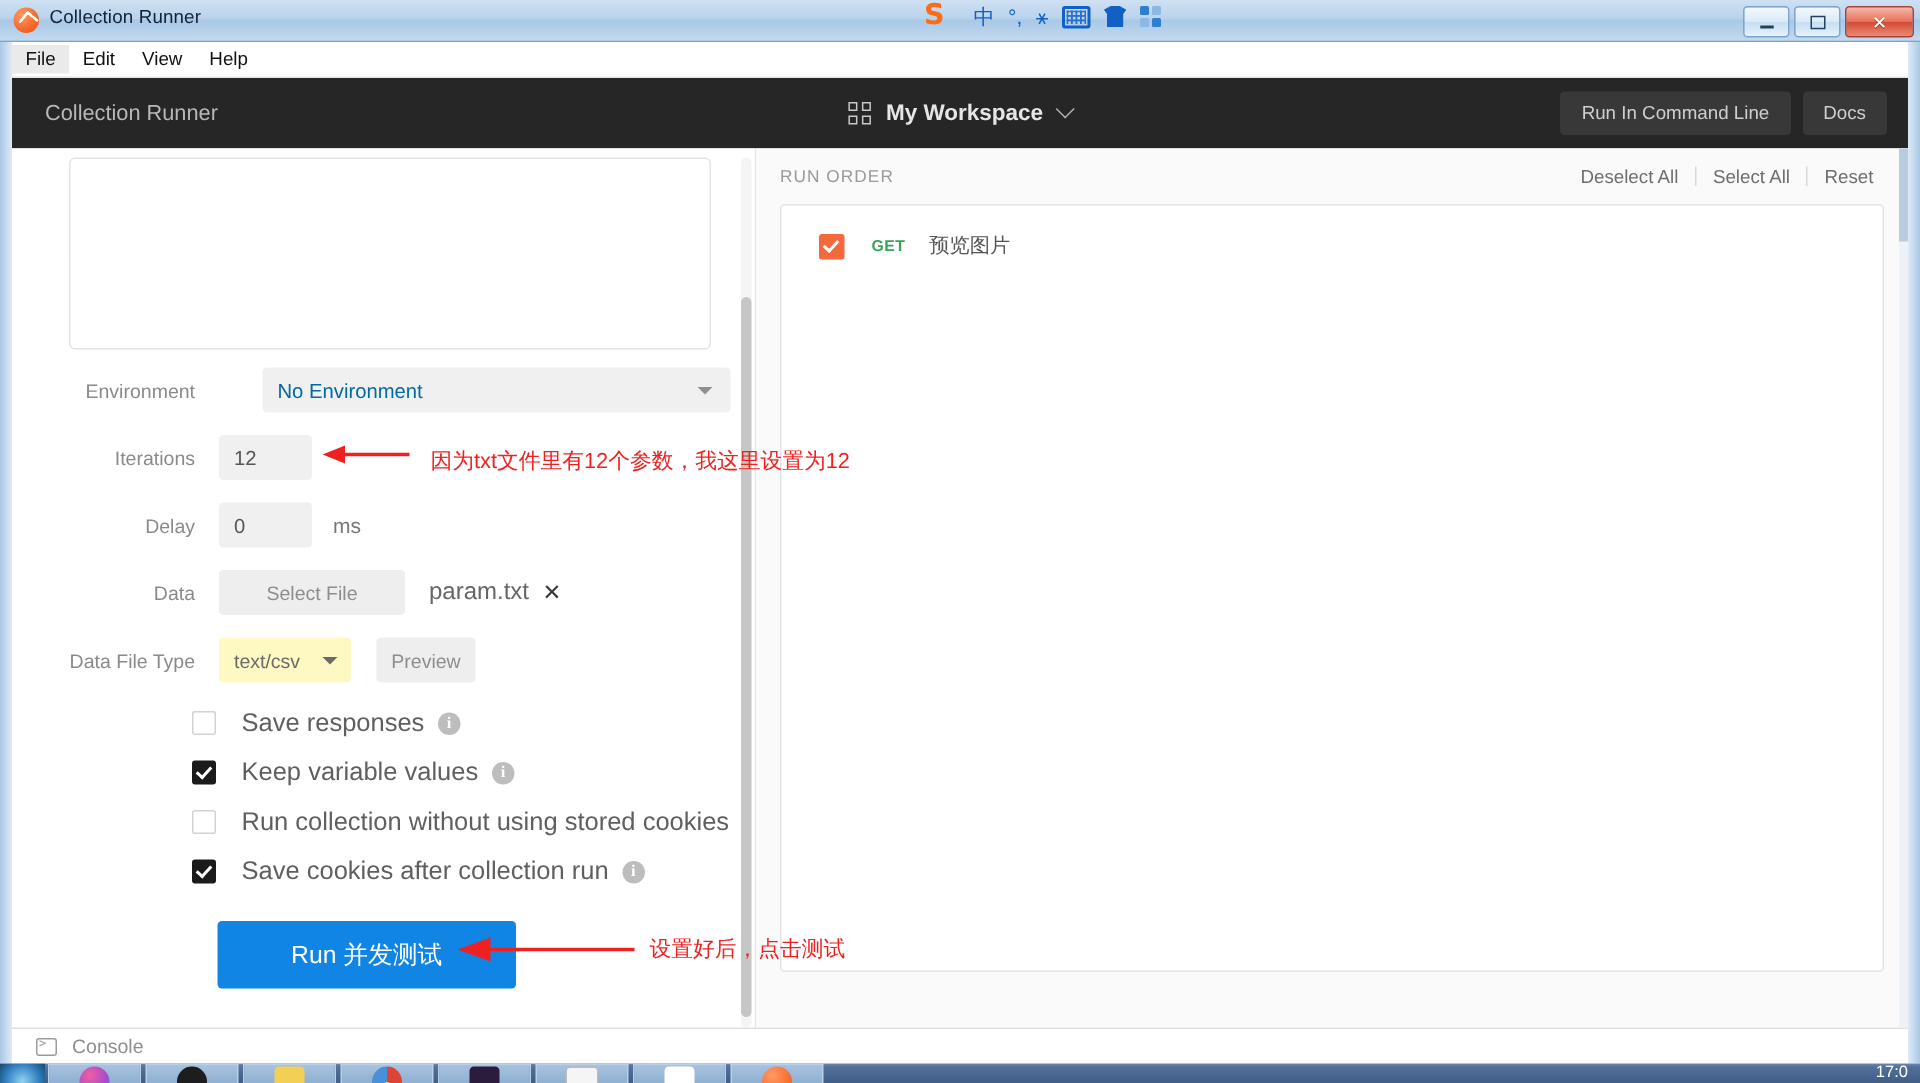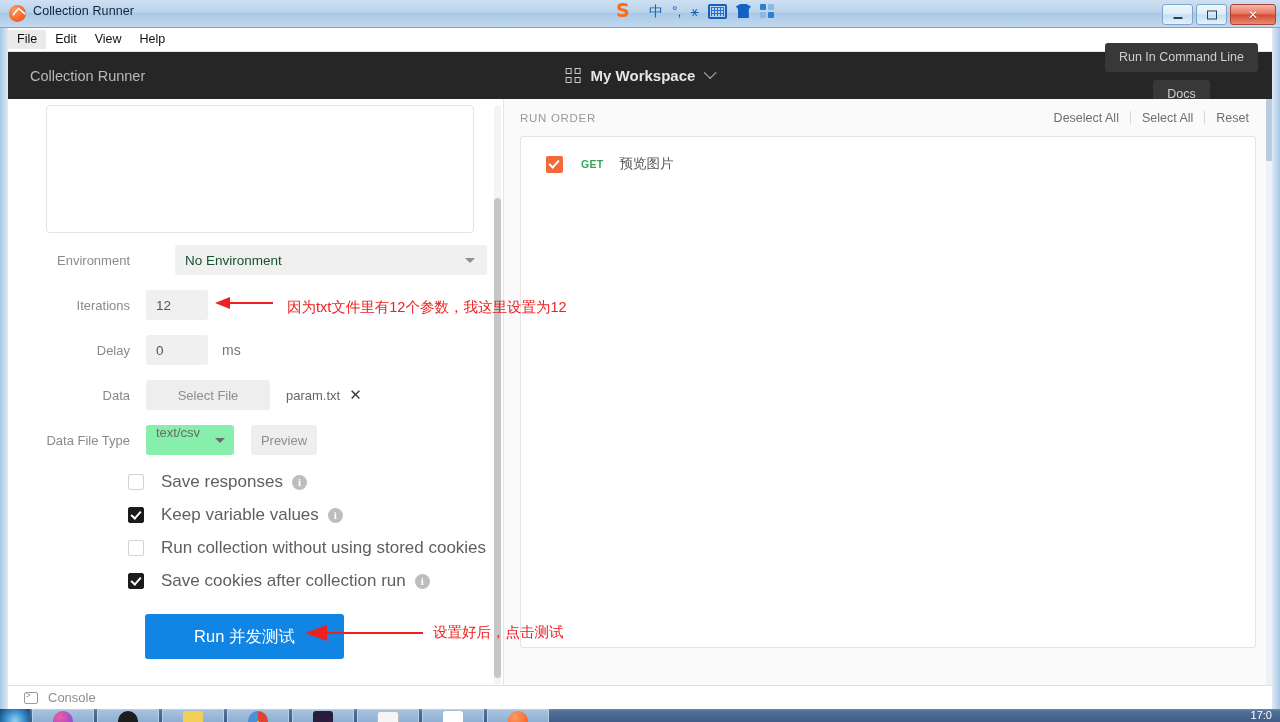--- a/index.html
+++ b/index.html
@@ -107,21 +107,21 @@
   }
   .pm-ws {
     position: absolute; left: 50%; transform: translateX(-50%);
     display: flex; align-items: center; gap: 10px;
   }
   .ws-grid { display:grid; grid-template-columns:6px 6px; grid-template-rows:6px 6px; gap:3px; }
   .ws-grid i { display:block; border:1.4px solid #c9c9c9; box-sizing:border-box; }
   .ws-label { font-size: 15px; color: #e6e6e6; font-weight: 600; }
   .chev { width:8px;height:8px;border-right:1.6px solid #b0b0b0;border-bottom:1.6px solid #b0b0b0;
           transform: rotate(45deg) translate(-2px,-2px); }
-  .pm-right { position: absolute; right: 14px; display: flex; align-items: center; gap: 8px; flex-direction: column; }
+  .pm-right { position: absolute; right: 14px; display: flex; align-items: center; gap: 8px; }
   .pm-btn {
     background: #383838; color: #cfcfcf; font-size: 12.5px;
     padding: 8px 14px; border-radius: 3px; line-height: 1;
   }
 
   
   .content {
     position: absolute; left: 8px; top: 99px; width: 1264px; height: 586px;
     background: #fff; display: flex;
   }
@@ -146,45 +146,45 @@
   .flabel {
     width: 138px; text-align: right; padding-right: 16px;
     font-size: 13px; color: #8a8a8a; box-sizing: border-box;
   }
   .ctl { display: flex; align-items: center; }
   .select-wide {
     width: 312px; height: 30px; background: #f0f0f0; border-radius: 3px;
     display: flex; align-items: center; padding: 0 10px; box-sizing: border-box;
     position: relative;
   }
-  .select-wide .txt { font-size: 13.5px; color: #14532d; }
+  .select-wide .txt { font-size: 13.5px; color: #0369a1; }
   .caret {
     position: absolute; right: 12px; top: 13px;
     width: 0; height: 0; border-left: 5px solid transparent;
     border-right: 5px solid transparent; border-top: 5px solid #8f8f8f;
   }
   .inp {
     width: 62px; height: 30px; background: #f0f0f0; border-radius: 3px;
     display: flex; align-items: center; padding: 0 10px; box-sizing: border-box;
     font-size: 13.5px; color: #555;
   }
   .unit { font-size: 14px; color: #777; margin-left: 14px; }
   .btn-gray {
     background: #eeeeee; color: #8d8d8d; font-size: 13px;
     height: 30px; display: flex; align-items: center; justify-content: center;
     border-radius: 3px;
   }
-  .file-name { font-size: 13px; color: #666; margin-left: 16px; }
+  .file-name { font-size: 16px; color: #666; margin-left: 16px; }
   .x-ico {
     margin-left: 9px; font-size: 15px; color: #3a3a3a; line-height: 1;
     font-family: "DejaVu Sans", sans-serif;
   }
   .select-sm {
-    width: 88px; height: 30px; background: #86efac; border-radius: 3px;
-    display: flex; align-items: flex-start; padding: 0 10px; box-sizing: border-box;
+    width: 88px; height: 30px; background: #fef9c3; border-radius: 3px;
+    display: flex; align-items: center; padding: 0 10px; box-sizing: border-box;
     position: relative;
   }
   .select-sm .txt { font-size: 13px; color: #6a6a6a; }
   .select-sm .caret { right: 9px; top: 13px; border-top-color: #6a6a6a; }
 
   .chk-row { position: absolute; display: flex; align-items: center; left: 120px; }
   .chk {
     width: 16px; height: 16px; border: 1.5px solid #d2d2d2; border-radius: 2px;
     background: #fff; box-sizing: border-box; position: relative;
   }

